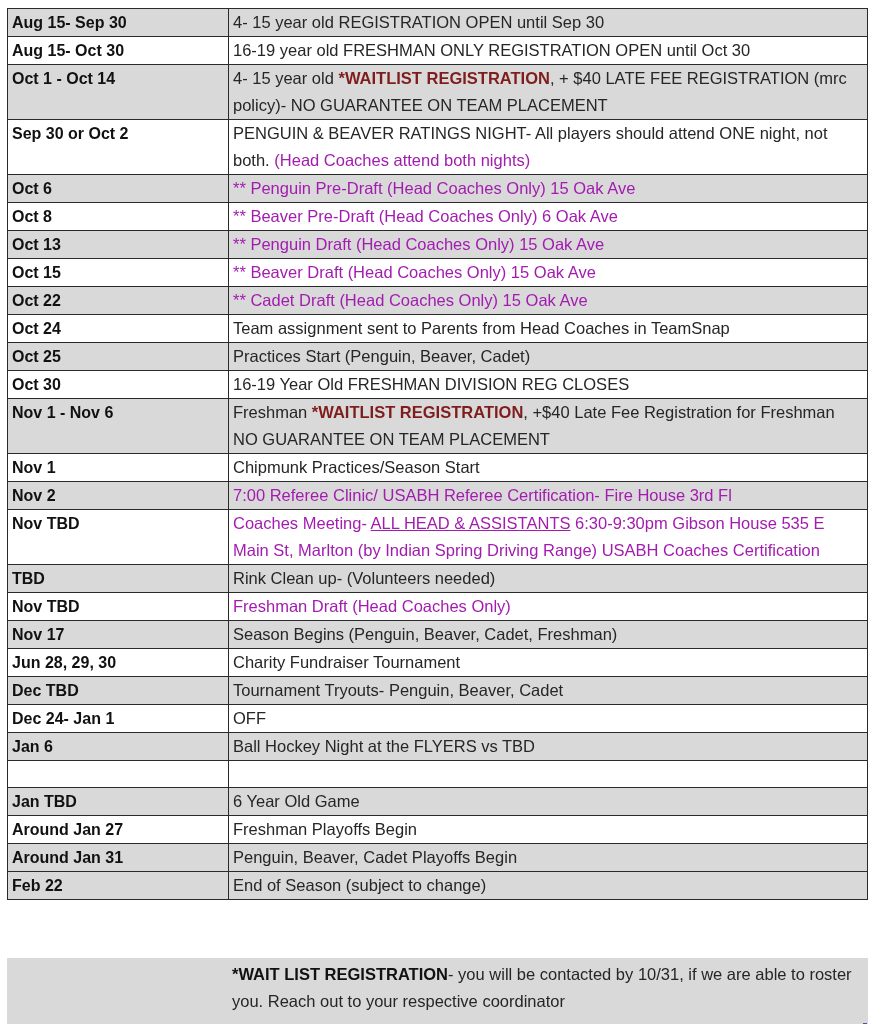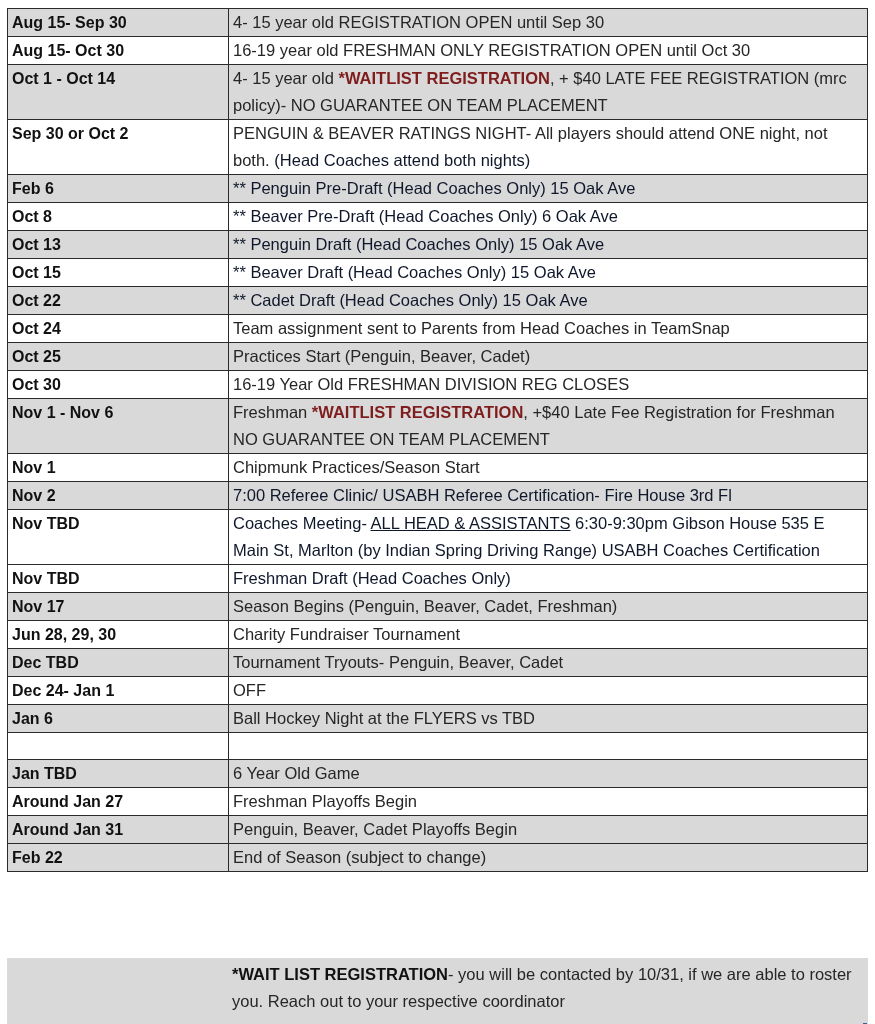--- a/index.html
+++ b/index.html
@@ -6,21 +6,21 @@
   body { width: 875px; height: 1024px; position: relative; overflow: hidden;
          font-family: "Liberation Sans", "DejaVu Sans", sans-serif; color: #222; }
   #schedule { position: absolute; left: 7px; top: 8px; width: 861px;
               border-collapse: collapse; table-layout: fixed; }
   #schedule td { border: 1.5px solid #2a2a2a; padding: 0 4px 0 4px; vertical-align: top;
                  font-size: 16.5px; line-height: 27px; box-sizing: border-box; }
   #schedule td.date { width: 221px; font-weight: bold; color: #111; font-size: 16px; }
   #schedule tr.shade td { background: #d9d9d9; }
   #schedule tr.plain td { background: #ffffff; }
   #schedule tr { height: 27px; margin-top: 28px; }
-  .red { color: #0f172a; }
+  .red { color: #a21caf; }
   .bold { font-weight: bold; color: #7f1d1d; }
   .ul { text-decoration: underline; }
   .desc { color: #262626; }
   #note { position: absolute; left: 7px; top: 958px; width: 861px; height: 72px;
           background: #d9d9d9; border-bottom: 2px solid #1a1a1a; box-sizing: border-box;
           padding: 3px 6px 16px 225px; font-size: 16.5px; line-height: 27px; color: #262626; }
   #note .bold { font-weight: bold; color: #111; }
   #note .resize { position: absolute; right: 1px; bottom: 1px; width: 4px; height: 4px;
                   background: #3a5aa0; }
 </style>
@@ -39,21 +39,21 @@
       </tr>
       <tr class="shade">
         <td class="date">Oct 1 - Oct 14</td>
         <td class="desc"><span>4- 15 year old </span><span class="bold">*WAITLIST REGISTRATION</span><span>, + $40 LATE FEE REGISTRATION (mrc policy)- NO GUARANTEE ON TEAM PLACEMENT</span></td>
       </tr>
       <tr class="plain">
         <td class="date">Sep 30 or Oct 2</td>
         <td class="desc"><span>PENGUIN &amp; BEAVER RATINGS NIGHT- All players should attend ONE night, not both. </span><span class="red">(Head Coaches attend both nights)</span></td>
       </tr>
       <tr class="shade">
-        <td class="date">Feb 6</td>
+        <td class="date">Oct 6</td>
         <td class="desc"><span class="red">** Penguin Pre-Draft  (Head Coaches Only) 15 Oak Ave</span></td>
       </tr>
       <tr class="plain">
         <td class="date">Oct 8</td>
         <td class="desc"><span class="red">** Beaver Pre-Draft   (Head Coaches Only) 6 Oak Ave</span></td>
       </tr>
       <tr class="shade">
         <td class="date">Oct 13</td>
         <td class="desc"><span class="red">** Penguin Draft (Head Coaches Only) 15 Oak Ave</span></td>
       </tr>
@@ -85,20 +85,24 @@
         <td class="date">Nov 1</td>
         <td class="desc"><span>Chipmunk Practices/Season Start</span></td>
       </tr>
       <tr class="shade">
         <td class="date">Nov 2</td>
         <td class="desc"><span class="red">7:00 Referee Clinic/ USABH Referee Certification- Fire House 3rd Fl</span></td>
       </tr>
       <tr class="plain">
         <td class="date">Nov TBD</td>
         <td class="desc"><span class="red">Coaches Meeting- </span><span class="red ul">ALL HEAD &amp; ASSISTANTS</span><span class="red"> 6:30-9:30pm Gibson House 535 E Main St, Marlton (by Indian Spring Driving Range) USABH Coaches Certification</span></td>
+      </tr>
+      <tr class="shade">
+        <td class="date">TBD</td>
+        <td class="desc"><span>Rink Clean up- (Volunteers needed)</span></td>
       </tr>
       <tr class="plain">
         <td class="date">Nov TBD</td>
         <td class="desc"><span class="red">Freshman Draft (Head Coaches Only)</span></td>
       </tr>
       <tr class="shade">
         <td class="date">Nov 17</td>
         <td class="desc"><span>Season Begins (Penguin, Beaver, Cadet, Freshman)</span></td>
       </tr>
       <tr class="plain">

